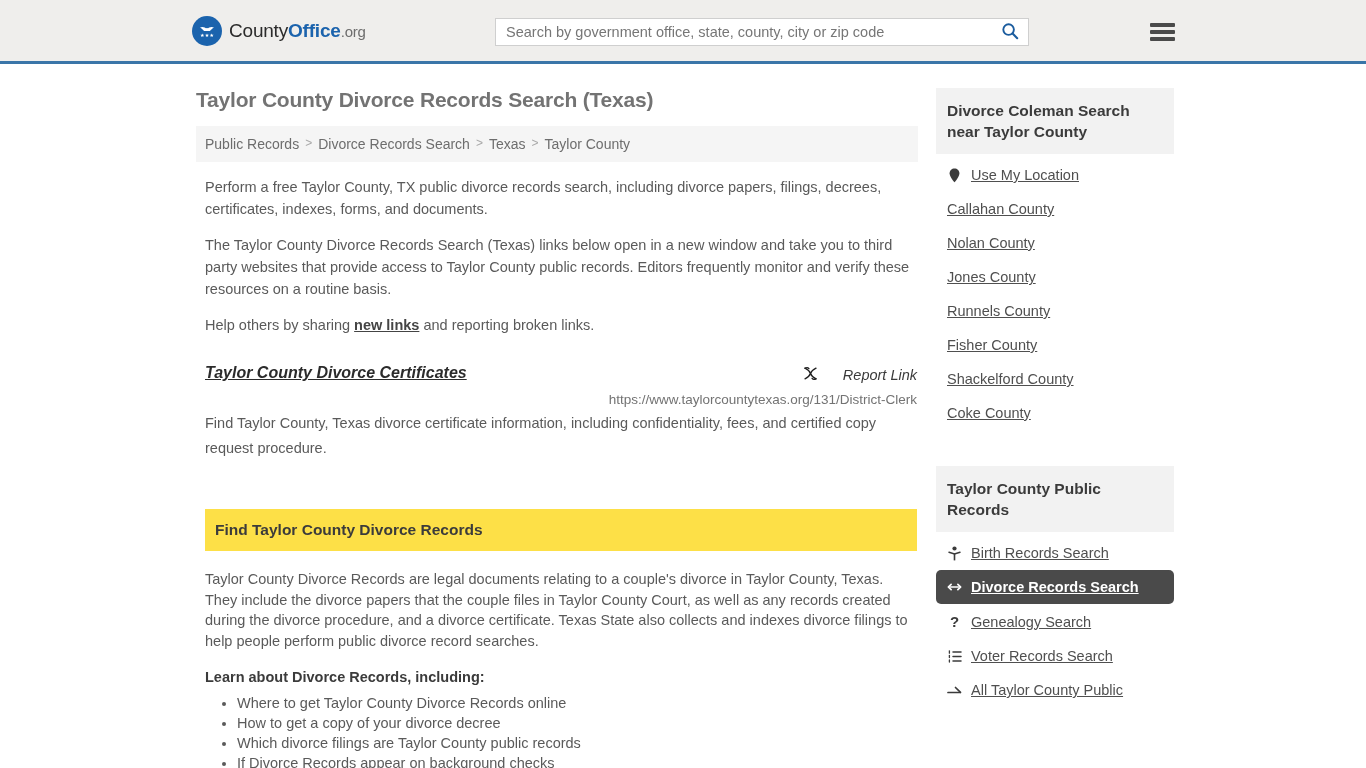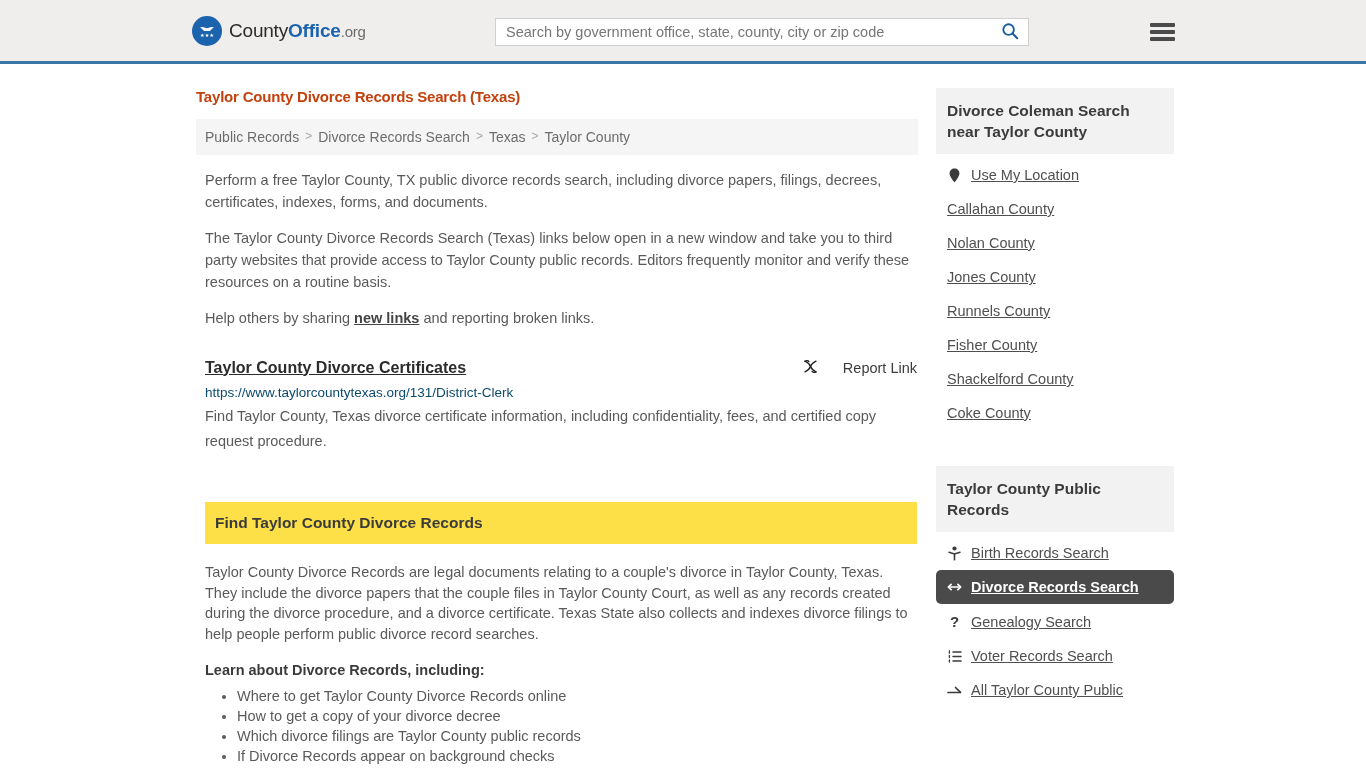--- a/index.html
+++ b/index.html
@@ -99,23 +99,23 @@
   
   .page {
     display: flex;
     padding: 0 192px 0 196px;
     gap: 18px;
   }
   .main-col { width: 722px; flex: none; }
   .side-col { width: 238px; flex: none; }
 
   .page-title {
-    font-size: 15px;
+    font-size: 21px;
     font-weight: bold;
-    color: #c2410c;
+    color: #737373;
     margin: 24px 0 14px 0;
     letter-spacing: -0.2px;
   }
 
   .breadcrumb {
     background: #f5f5f5;
     padding: 10px 9px;
     font-size: 14px;
     color: #6d6d6d;
     display: flex;
@@ -144,44 +144,46 @@
 
   
   .result {
     margin: 28px 0 0 9px;
     position: relative;
     width: 712px;
   }
   .result-head {
     display: flex;
     justify-content: space-between;
-    align-items: center;
+    align-items: flex-start;
+    font-style: italic;
   }
   .result-title {
     font-size: 16px;
     font-weight: bold;
     color: #2b2b2b;
     text-decoration: underline;
   }
   .report-link {
     display: flex;
     align-items: center;
     gap: 24px;
     font-size: 14.5px;
     color: #3b3b3b;
     text-decoration: none;
     white-space: nowrap;
     margin-top: 1px;
   }
   .result-url {
     font-size: 13.5px;
-    color: #0c4a6e;
+    color: #737373;
     margin-top: 7px;
     text-decoration: none;
     display: block;
+    text-align: right;
   }
   .result-desc {
     font-size: 14.5px;
     line-height: 25px;
     color: #5a5a5a;
     margin-top: 4px;
   }
 
   
   .section-head {

